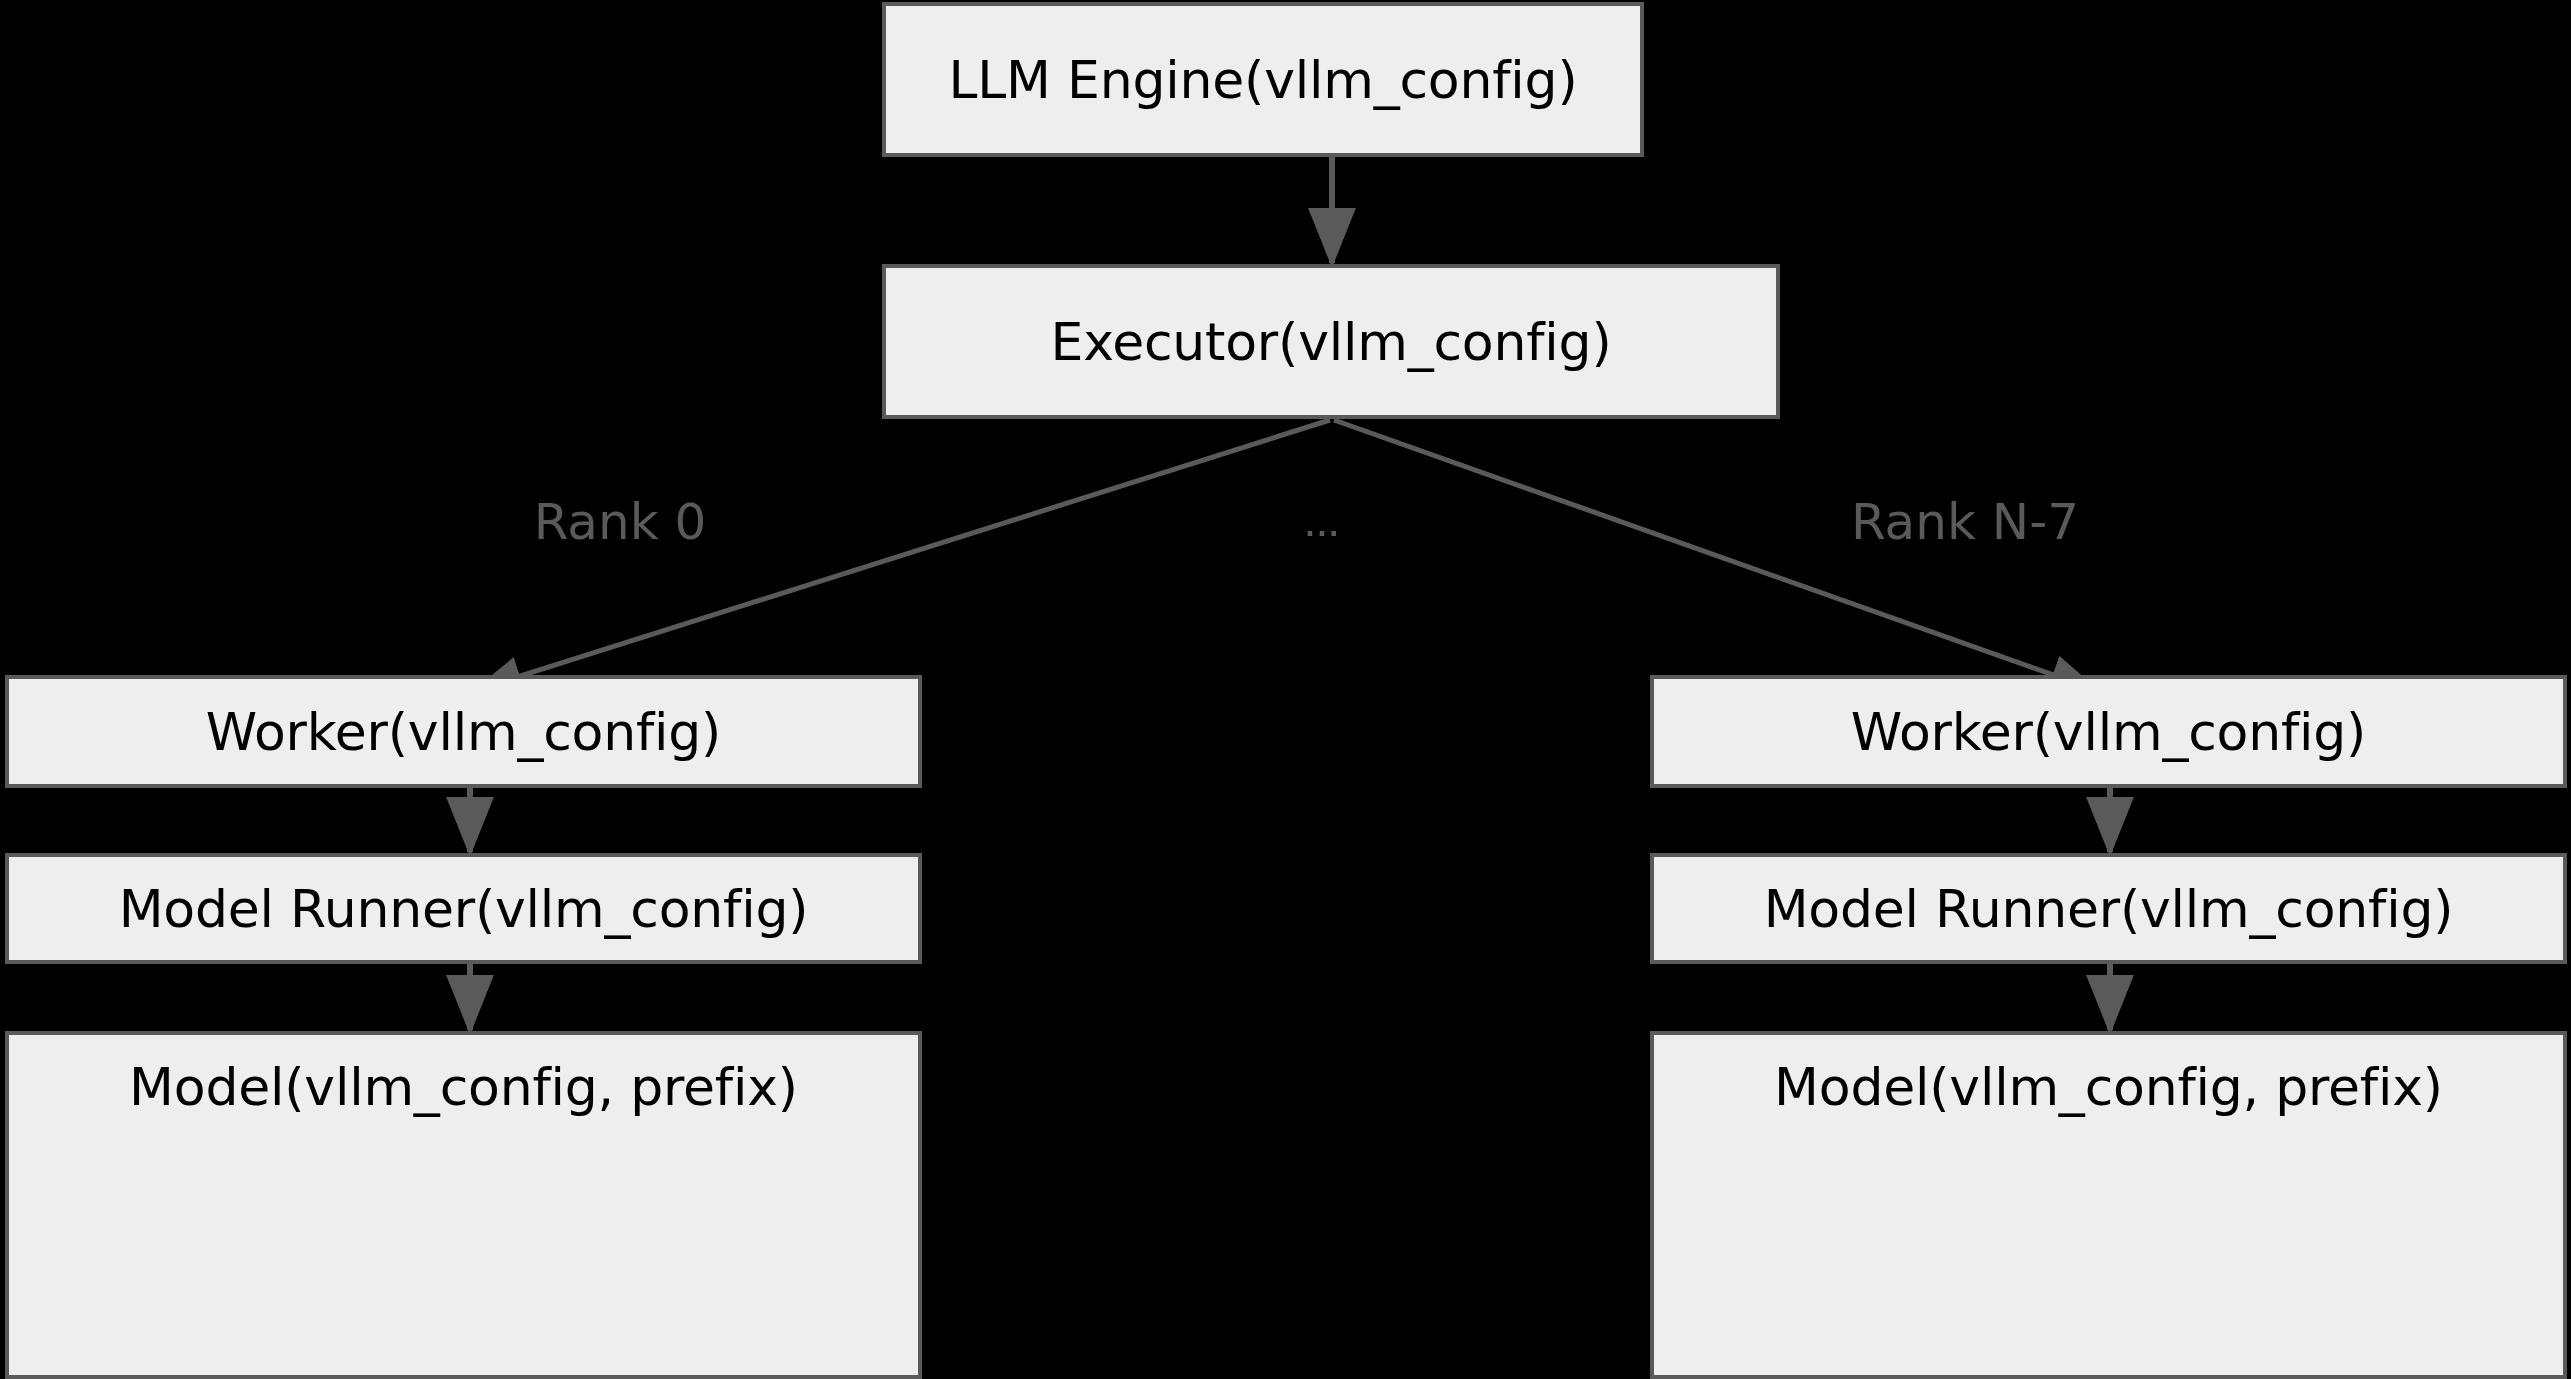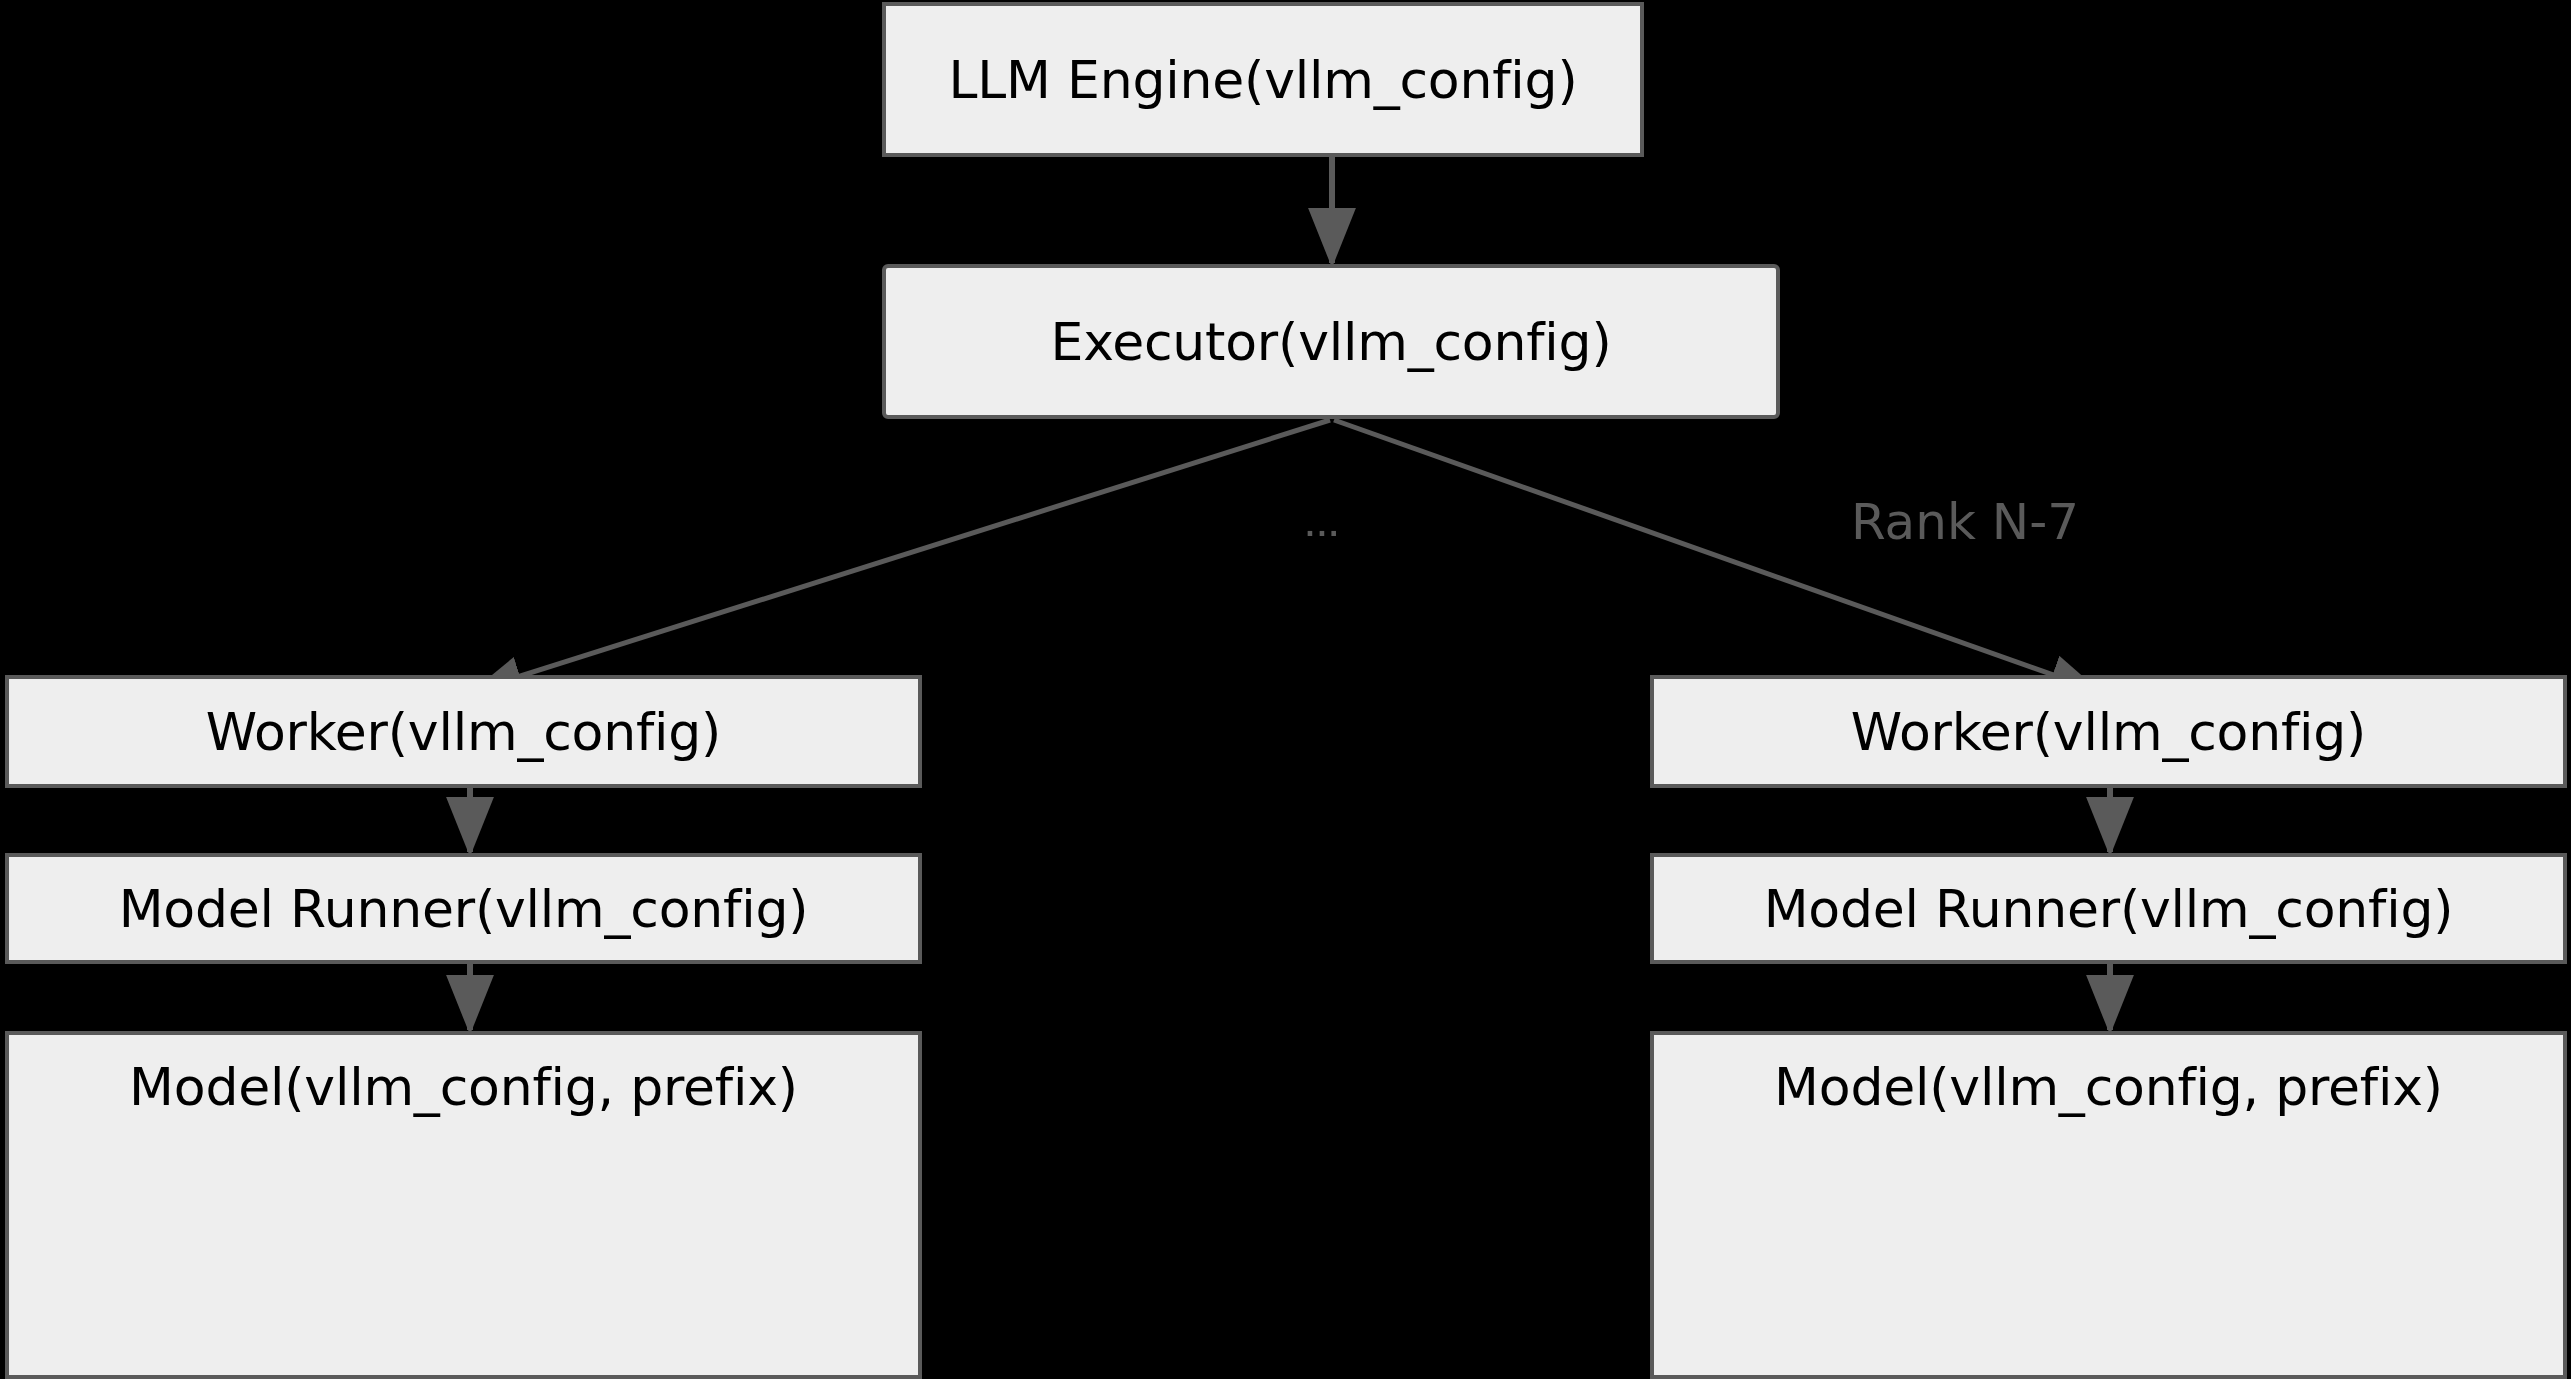--- a/index.html
+++ b/index.html
@@ -77,24 +77,25 @@
     <line x1="470" y1="963" x2="470" y2="1030" stroke="#5a5a5a" stroke-width="6" marker-end="url(#arrowhead)"></line>
 
     <line x1="2110" y1="788" x2="2110" y2="852" stroke="#5a5a5a" stroke-width="6" marker-end="url(#arrowhead)"></line>
     <line x1="2110" y1="963" x2="2110" y2="1030" stroke="#5a5a5a" stroke-width="6" marker-end="url(#arrowhead)"></line>
   </svg>
 
   <div class="node" style="left:882px; top:2px; width:762px; height:155px;">
     <span>LLM Engine(vllm_config)</span>
   </div>
 
-  <div class="node" style="left:882px; top:264px; width:898px; height:155px;border-radius:6px;">
+  <div class="node" style="left:882px; top:264px; width:898px; height:155px;">
     <span>Executor(vllm_config)</span>
   </div>
 
+  <div class="edge-label" style="left:480px; top:493px; width:280px;">Rank 0</div>
 
   <div class="ellipsis-label" style="left:1305px; top:512px;">...</div>
 
   <div class="edge-label" style="left:1825px; top:493px; width:280px;">Rank N-7</div>
 
   <div class="node" style="left:5px; top:675px; width:917px; height:113px;">
     <span>Worker(vllm_config)</span>
   </div>
 
   <div class="node" style="left:5px; top:853px; width:917px; height:111px;">

